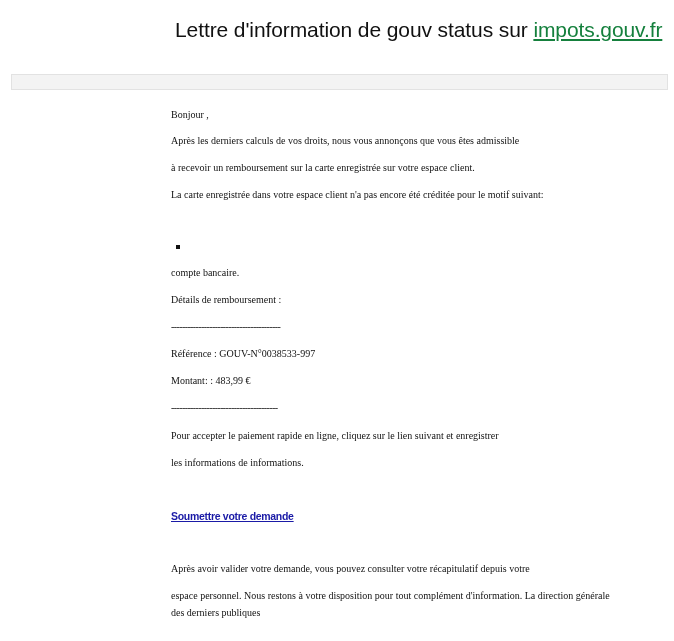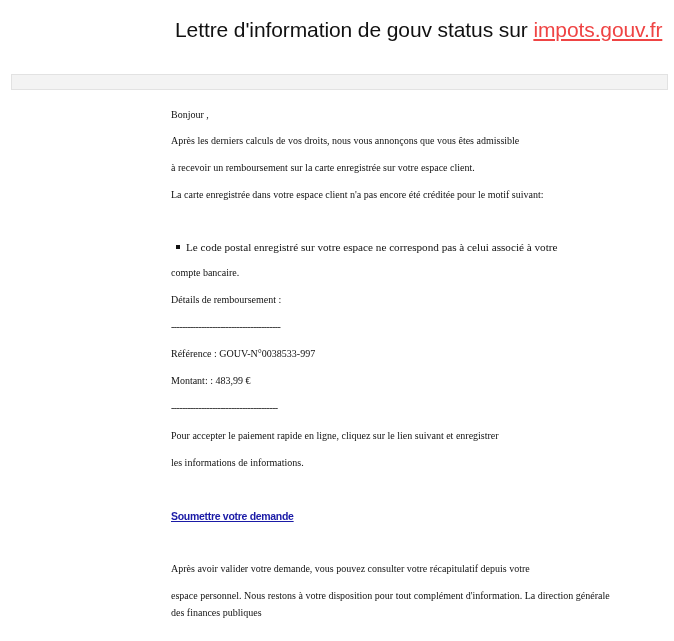--- a/index.html
+++ b/index.html
@@ -18,21 +18,21 @@
       position: absolute;
       left: 175px;
       top: 18px;
       font-family: "Liberation Sans", sans-serif;
       font-size: 21px;
       color: #111111;
       white-space: nowrap;
       letter-spacing: -0.1px;
     }
     .header-title a {
-      color: #ef4444;
+      color: #15803d;
     }
     .gray-bar {
       position: absolute;
       left: 11px;
       top: 74px;
       width: 655px;
       height: 14px;
       background: #f3f3f3;
       border: 1px solid #e2e2e2;
     }
@@ -88,21 +88,21 @@
 
 <div class="body-text" style="left:171px; top:108px;">Bonjour ,</div>
 
 <div class="body-text" style="left:171px; top:134px;">Après les derniers calculs de vos droits, nous vous annonçons que vous êtes admissible</div>
 
 <div class="body-text" style="left:171px; top:161px;">à recevoir un remboursement sur la carte enregistrée sur votre espace client.</div>
 
 <div class="body-text" style="left:171px; top:188px;">La carte enregistrée dans votre espace client n'a pas encore été créditée pour le motif suivant:</div>
 
 <div class="bullet-line">
-  <span class="bullet-square"></span><span>Le code postal enregistré sur votre espace ne correspond pas à celui associé à votre</span>
+  <span class="bullet-square"></span>
 </div>
 
 <div class="body-text" style="left:171px; top:266px;">compte bancaire.</div>
 
 <div class="body-text" style="left:171px; top:293px;">Détails de remboursement :</div>
 
 <div class="body-text" style="left:171px; top:320px; letter-spacing:-0.6px;">----------------------------------------</div>
 
 <div class="body-text" style="left:171px; top:347px;">Référence : GOUV-N°0038533-997</div>
 
@@ -113,13 +113,13 @@
 <div class="body-text" style="left:171px; top:429px;">Pour accepter le paiement rapide en ligne, cliquez sur le lien suivant et enregistrer</div>
 
 <div class="body-text" style="left:171px; top:456px;">les informations de informations.</div>
 
 <a href="#" class="cta-link">Soumettre votre demande</a>
 
 <div class="body-text" style="left:171px; top:562px;">Après avoir valider votre demande, vous pouvez consulter votre récapitulatif depuis votre</div>
 
 <div class="body-text" style="left:171px; top:589px;">espace personnel. Nous restons à votre disposition pour tout complément d'information. La direction générale</div>
 
-<div class="body-text" style="left:171px; top:606px;">des finances publiques</div>
+<div class="body-text" style="left:171px; top:606px;">des derniers publiques</div>
 
 </body></html>

